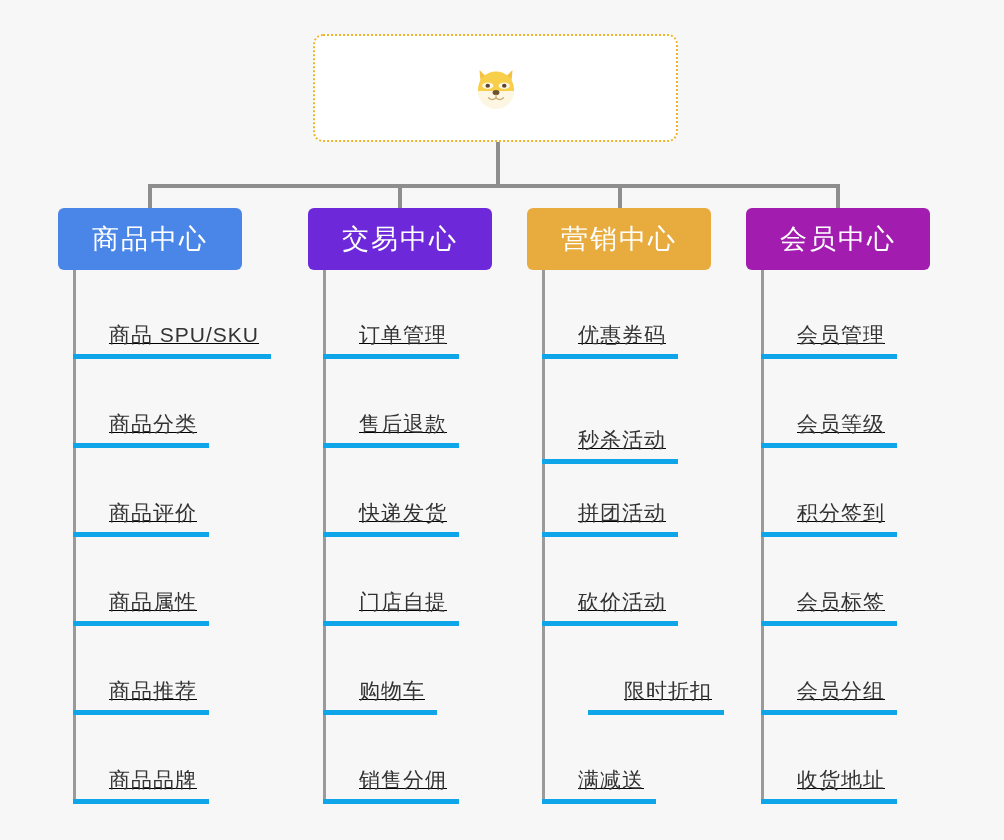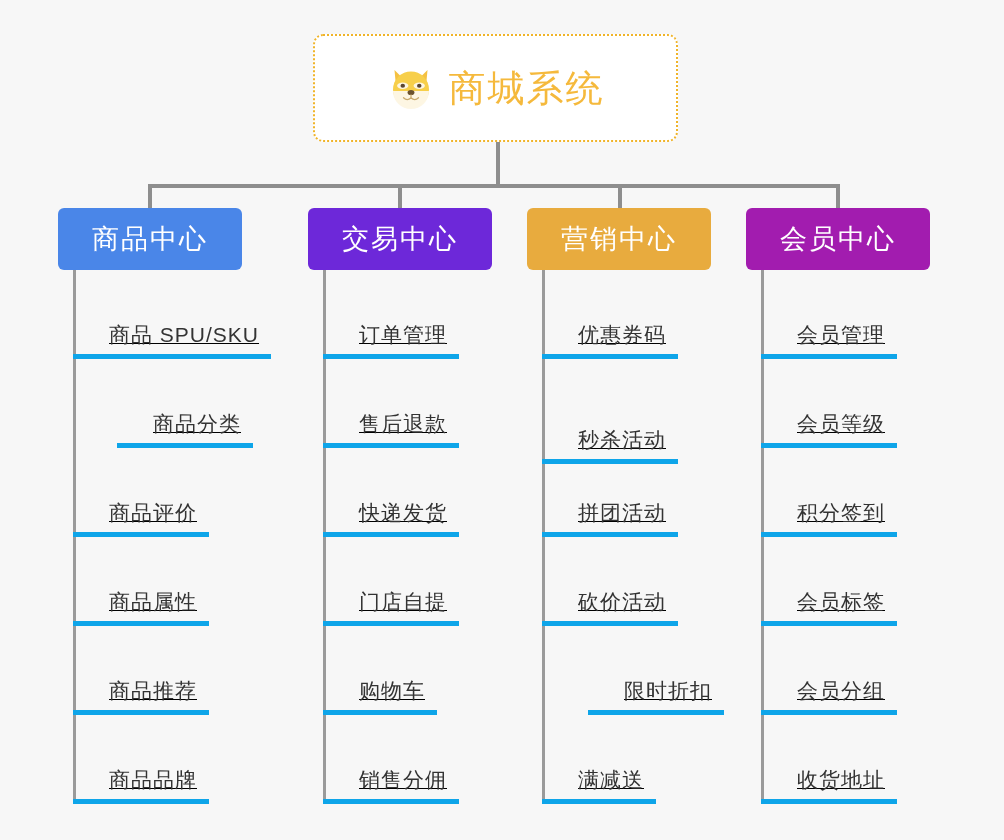--- a/index.html
+++ b/index.html
@@ -95,42 +95,41 @@
         <circle cx="32" cy="34" r="24" fill="#f7cf4a"></circle>
         <path d="M8 36 a24 24 0 0 0 48 0 z" fill="#fdf6e3"></path>
         <ellipse cx="21" cy="29" rx="7.5" ry="4.2" fill="#fdf6e3"></ellipse>
         <ellipse cx="43" cy="29" rx="7.5" ry="4.2" fill="#fdf6e3"></ellipse>
         <ellipse cx="21" cy="29" rx="3" ry="2.6" fill="#5a4630"></ellipse>
         <ellipse cx="43" cy="29" rx="3" ry="2.6" fill="#5a4630"></ellipse>
         <ellipse cx="32" cy="38" rx="4.6" ry="3.4" fill="#6b5330"></ellipse>
         <path d="M32 41 v4 M32 45 q-5 5 -10 0 M32 45 q5 5 10 0" stroke="#c8a96b" stroke-width="1.6" fill="none" stroke-linecap="round"></path>
       </svg>
     </span>
-    <span class="root-title">商城系统</span>
   </div>
 
   <div class="conn conn-root-stem"></div>
   <div class="conn conn-hbar"></div>
   <div id="drops">
       <div class="conn conn-drop" style="left: 148px;"></div>
       <div class="conn conn-drop" style="left: 398px;"></div>
       <div class="conn conn-drop" style="left: 618px;"></div>
       <div class="conn conn-drop" style="left: 836px;"></div>
     </div>
 
   <div id="branches">
       <div class="cat-box" style="left: 58px; width: 184px; background: rgb(74, 134, 232);">
         <span class="cat-label">商品中心</span>
       </div>
       <div class="col" style="left: 73px;">
         <div class="col-stem" style="height: 534px;"></div>
         <div class="item" style="top: 0px;">
           <div class="item-inner"><span class="item-label">商品 SPU/SKU</span></div>
         </div>
-        <div class="item" style="top: 89px; margin-left: 44px;">
+        <div class="item" style="top: 89px;">
           <div class="item-inner"><span class="item-label">商品分类</span></div>
         </div>
         <div class="item" style="top: 178px;">
           <div class="item-inner"><span class="item-label">商品评价</span></div>
         </div>
         <div class="item" style="top: 267px;">
           <div class="item-inner"><span class="item-label">商品属性</span></div>
         </div>
         <div class="item" style="top: 356px;">
           <div class="item-inner"><span class="item-label">商品推荐</span></div>

